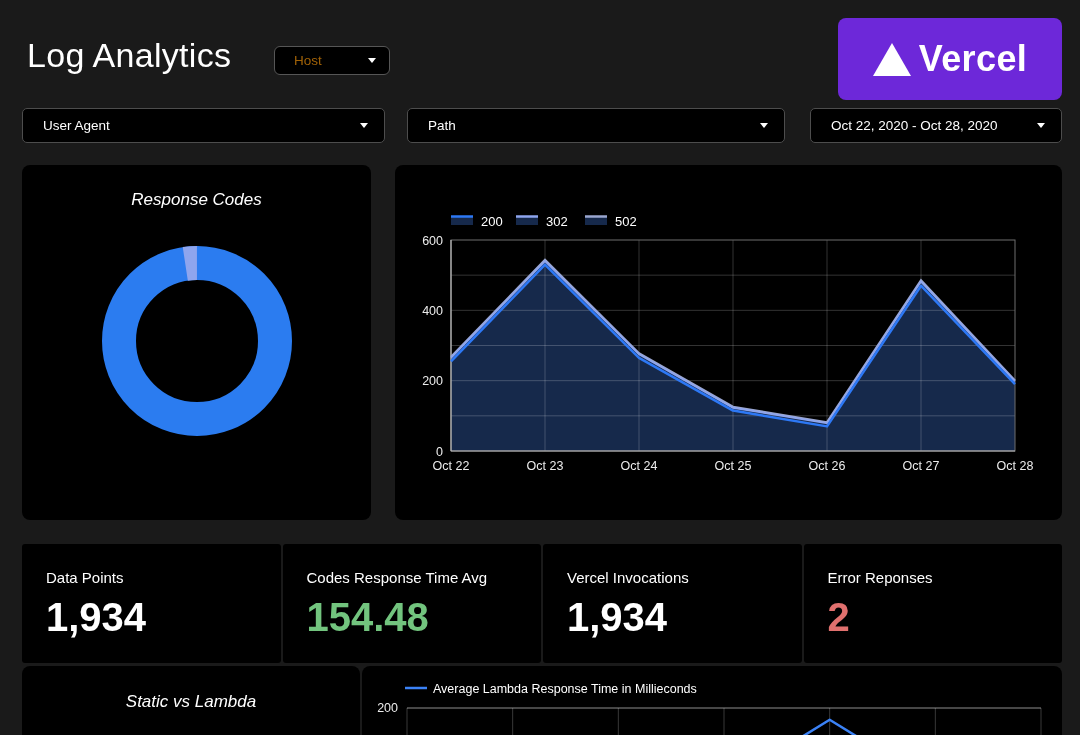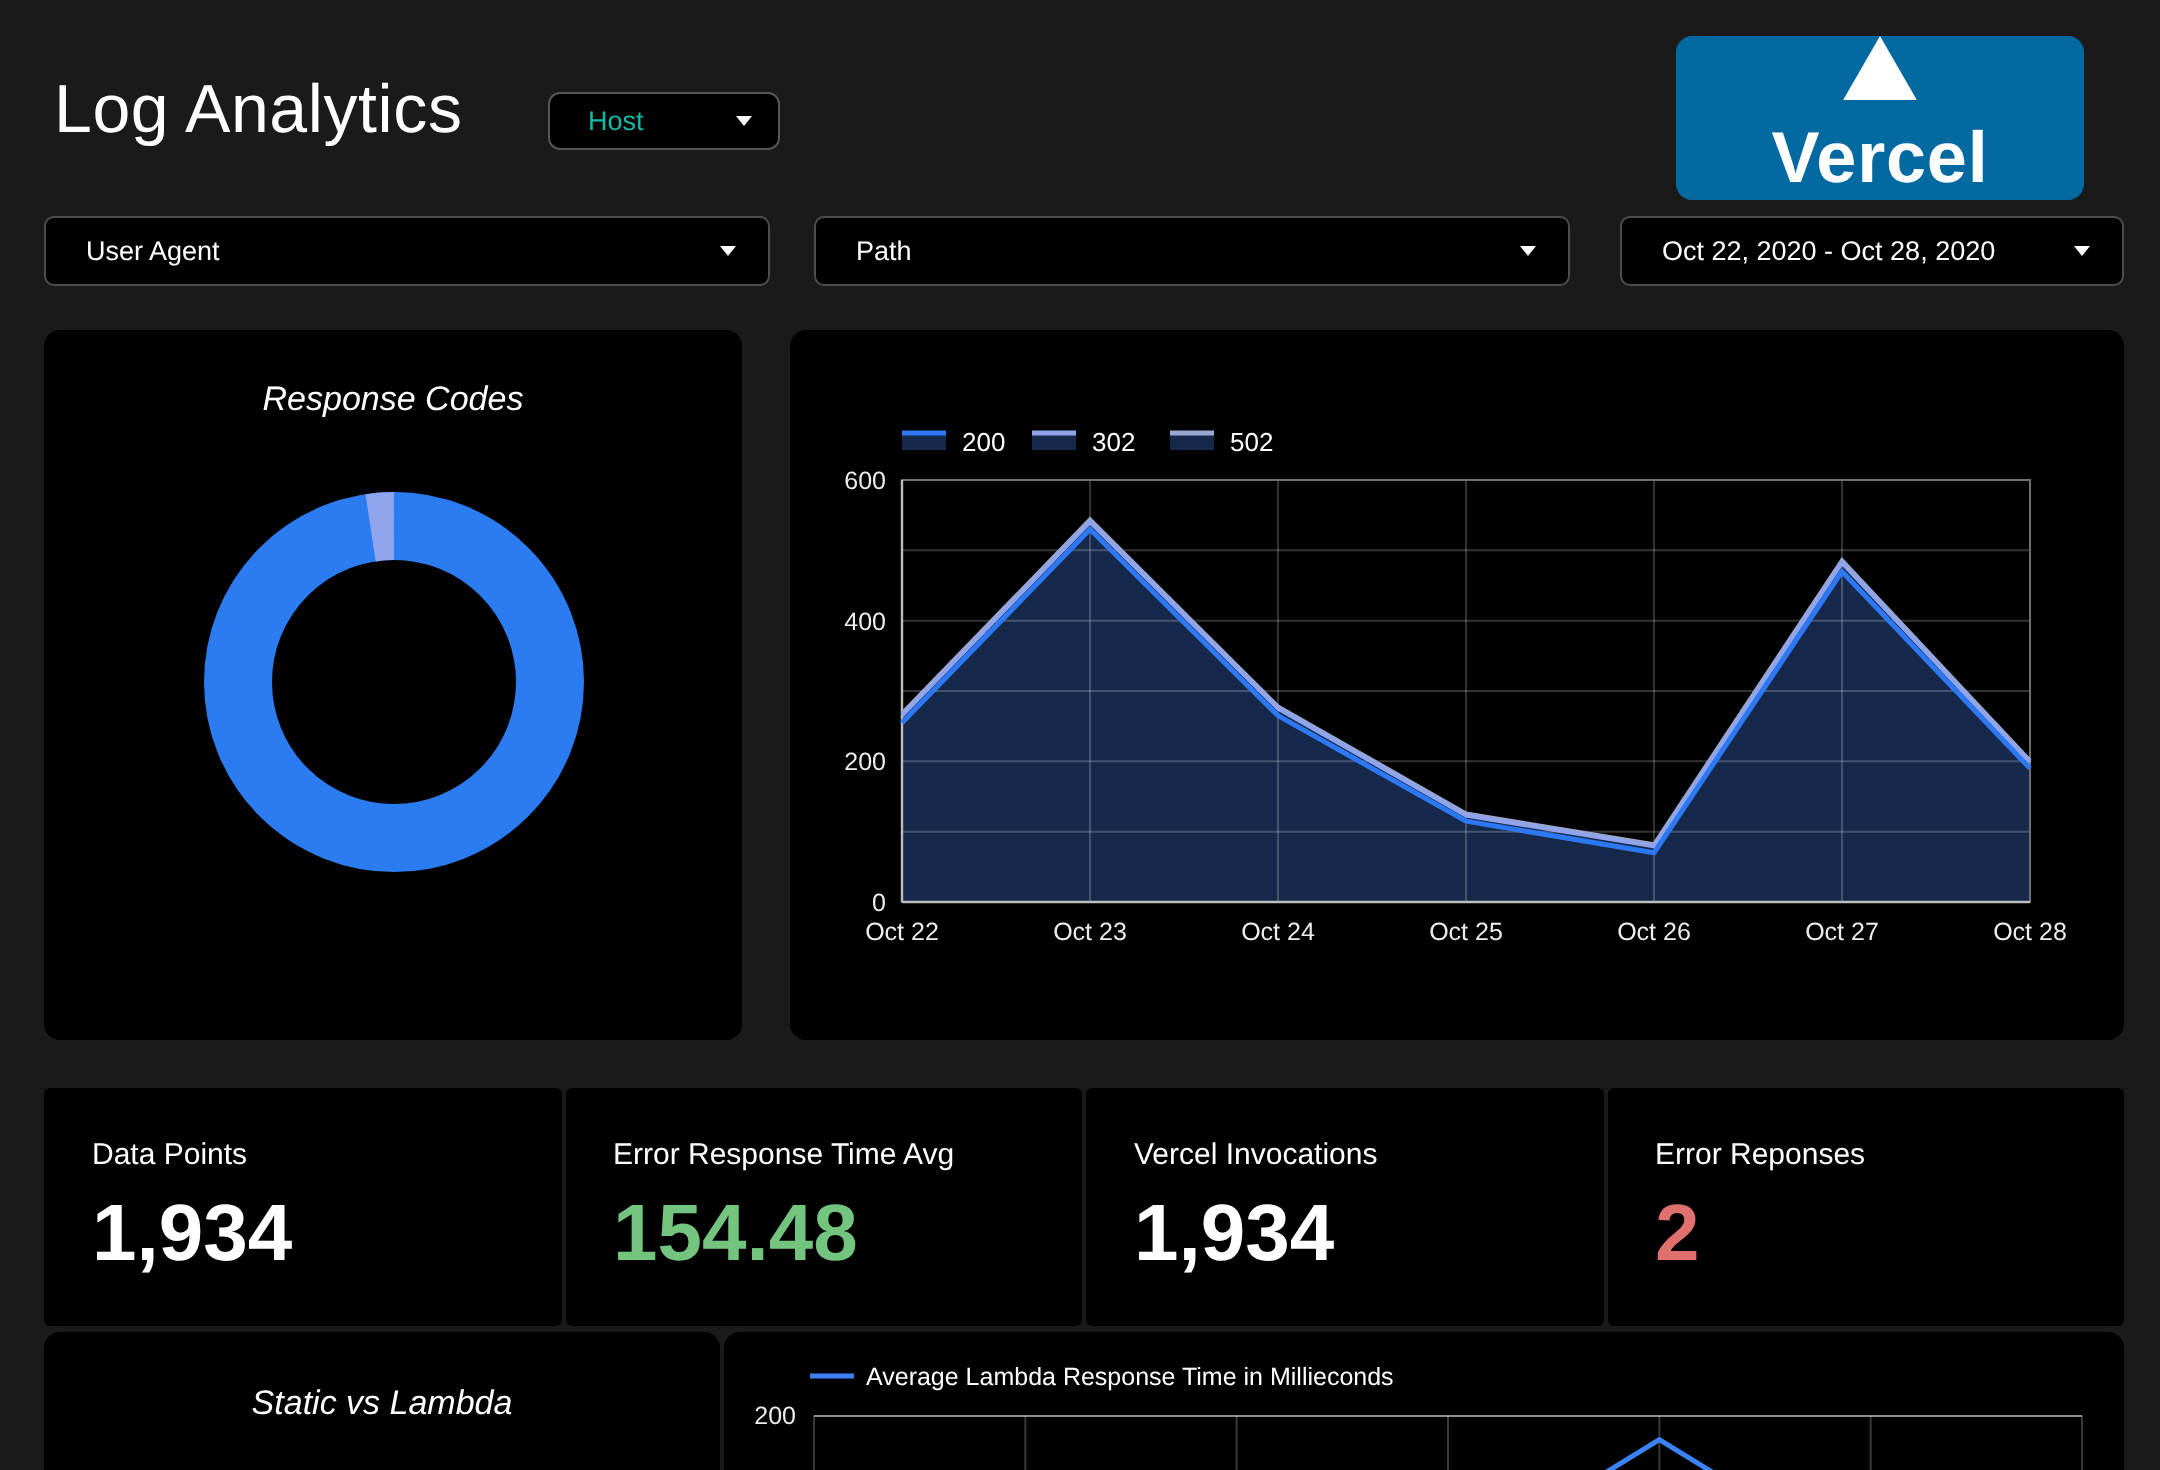--- a/index.html
+++ b/index.html
@@ -1,20 +1,20 @@
 <!DOCTYPE html>
 <html><head>
 <meta charset="utf-8">
 <style>
   html,body{margin:0;padding:0;background:#1a1a1a;}
   body{width:1080px;height:735px;overflow:hidden;font-family:"Liberation Sans",sans-serif;}
   .page{position:relative;width:1080px;height:735px;background:#1a1a1a;overflow:hidden;}
   .title{position:absolute;left:27px;top:36px;margin:0;font-size:34px;font-weight:400;color:#fff;letter-spacing:.3px;}
-  .host-btn{position:absolute;left:274px;top:46px;width:116px;height:29px;background:#000;border:1px solid #565656;border-radius:6px;color:#14b8a6;display:flex;align-items:center;justify-content:space-between;padding:0 13px 0 19px;font-size:13.5px;box-sizing:border-box;cursor:pointer;}
-  .logo{position:absolute;left:838px;top:18px;width:204px;height:82px;background:#0369a1;border-radius:8px;display:flex;align-items:center;justify-content:center;gap:8px;flex-direction:column;}
+  .host-btn{position:absolute;left:274px;top:46px;width:116px;height:29px;background:#000;border:1px solid #565656;border-radius:6px;color:#a16207;display:flex;align-items:center;justify-content:space-between;padding:0 13px 0 19px;font-size:13.5px;box-sizing:border-box;cursor:pointer;}
+  .logo{position:absolute;left:838px;top:18px;width:224px;height:82px;background:#6d28d9;border-radius:8px;display:flex;align-items:center;justify-content:center;gap:8px;}
   .logo .word{color:#fff;font-size:36px;font-weight:700;letter-spacing:.4px;}
   .pill{position:absolute;top:108px;height:35px;background:#000;border:1px solid #4d4d4d;border-radius:5px;color:#fff;display:flex;align-items:center;justify-content:space-between;padding:0 16px 0 20px;font-size:13.5px;box-sizing:border-box;cursor:pointer;}
   .pill-ua{left:22px;width:363px;}
   .pill-path{left:407px;width:378px;}
   .pill-date{left:810px;width:252px;}
   .chev{width:0;height:0;border-left:4.5px solid transparent;border-right:4.5px solid transparent;border-top:5px solid #fff;flex:0 0 auto;}
   .card{position:absolute;background:#000;border-radius:8px;}
   .donut-card{left:22px;top:165px;width:349px;height:355px;}
   .card-title{color:#fff;font-size:17px;text-align:center;font-style:italic;}
   .donut-title{position:absolute;top:25px;left:0;width:100%;}
@@ -111,21 +111,21 @@
         <text x="220" y="60.5" fill="#ffffff" font-size="13">502</text>
       </svg>
   </div>
 
   <div class="stats">
     <div class="stat-card">
       <div class="stat-label">Data Points</div>
       <div class="stat-value" style="color: rgb(255, 255, 255);">1,934</div>
     </div>
     <div class="stat-card">
-      <div class="stat-label">Error Response Time Avg</div>
+      <div class="stat-label">Codes Response Time Avg</div>
       <div class="stat-value" style="color: rgb(114, 196, 126);">154.48</div>
     </div>
     <div class="stat-card">
       <div class="stat-label">Vercel Invocations</div>
       <div class="stat-value" style="color: rgb(255, 255, 255);">1,934</div>
     </div>
     <div class="stat-card">
       <div class="stat-label">Error Reponses</div>
       <div class="stat-value" style="color: rgb(224, 112, 110);">2</div>
     </div>

